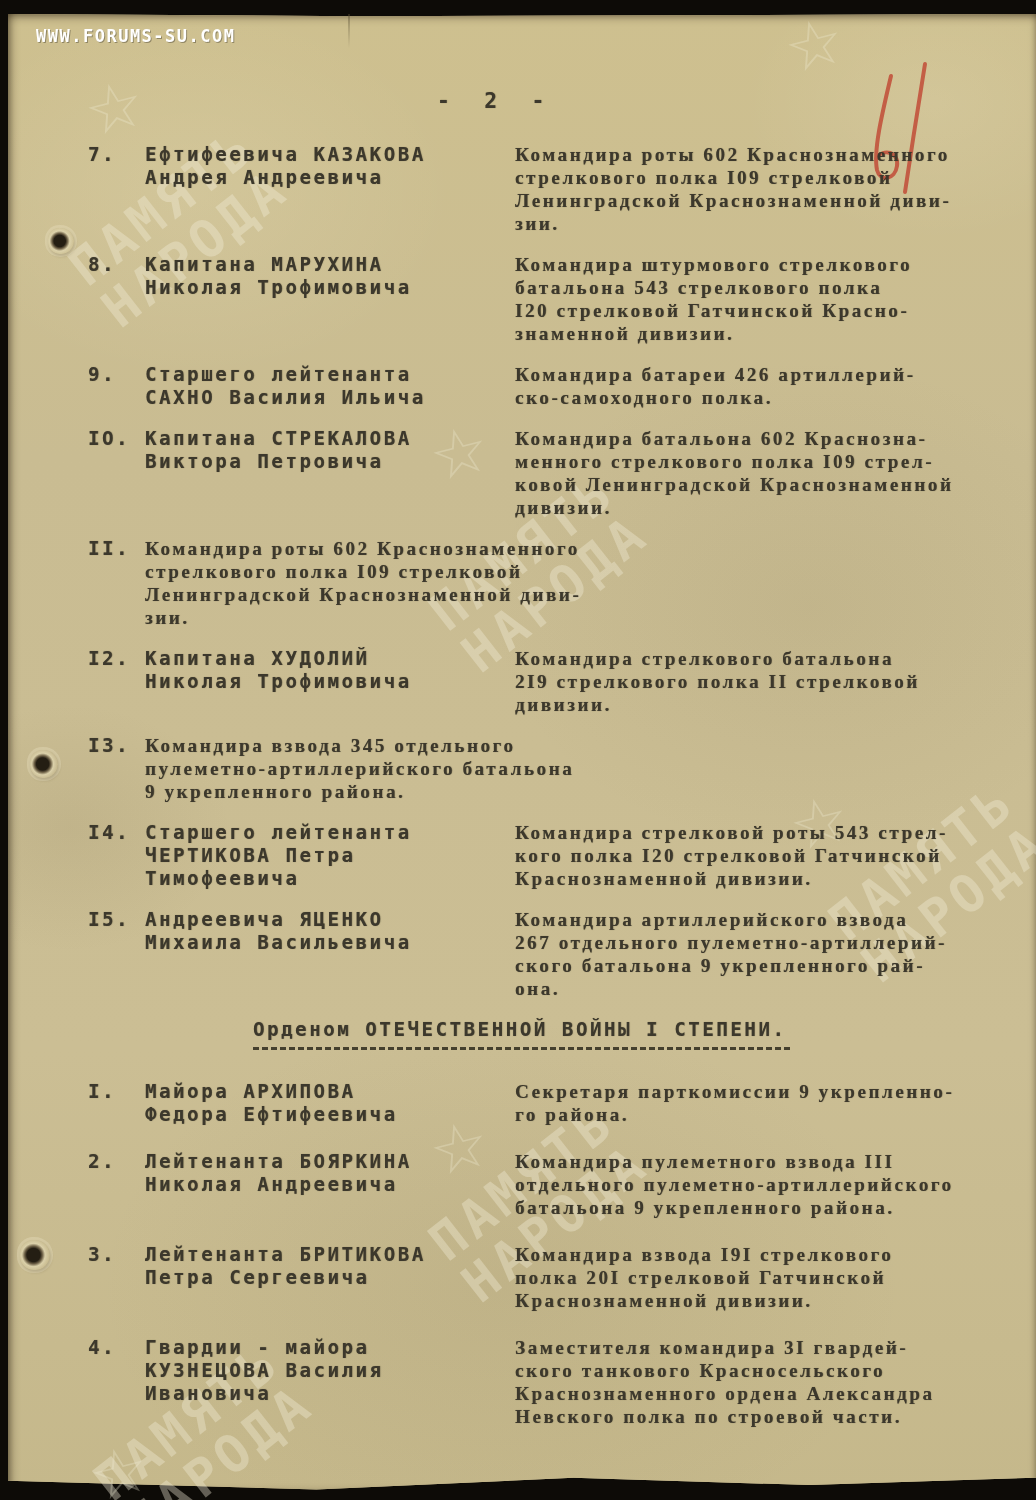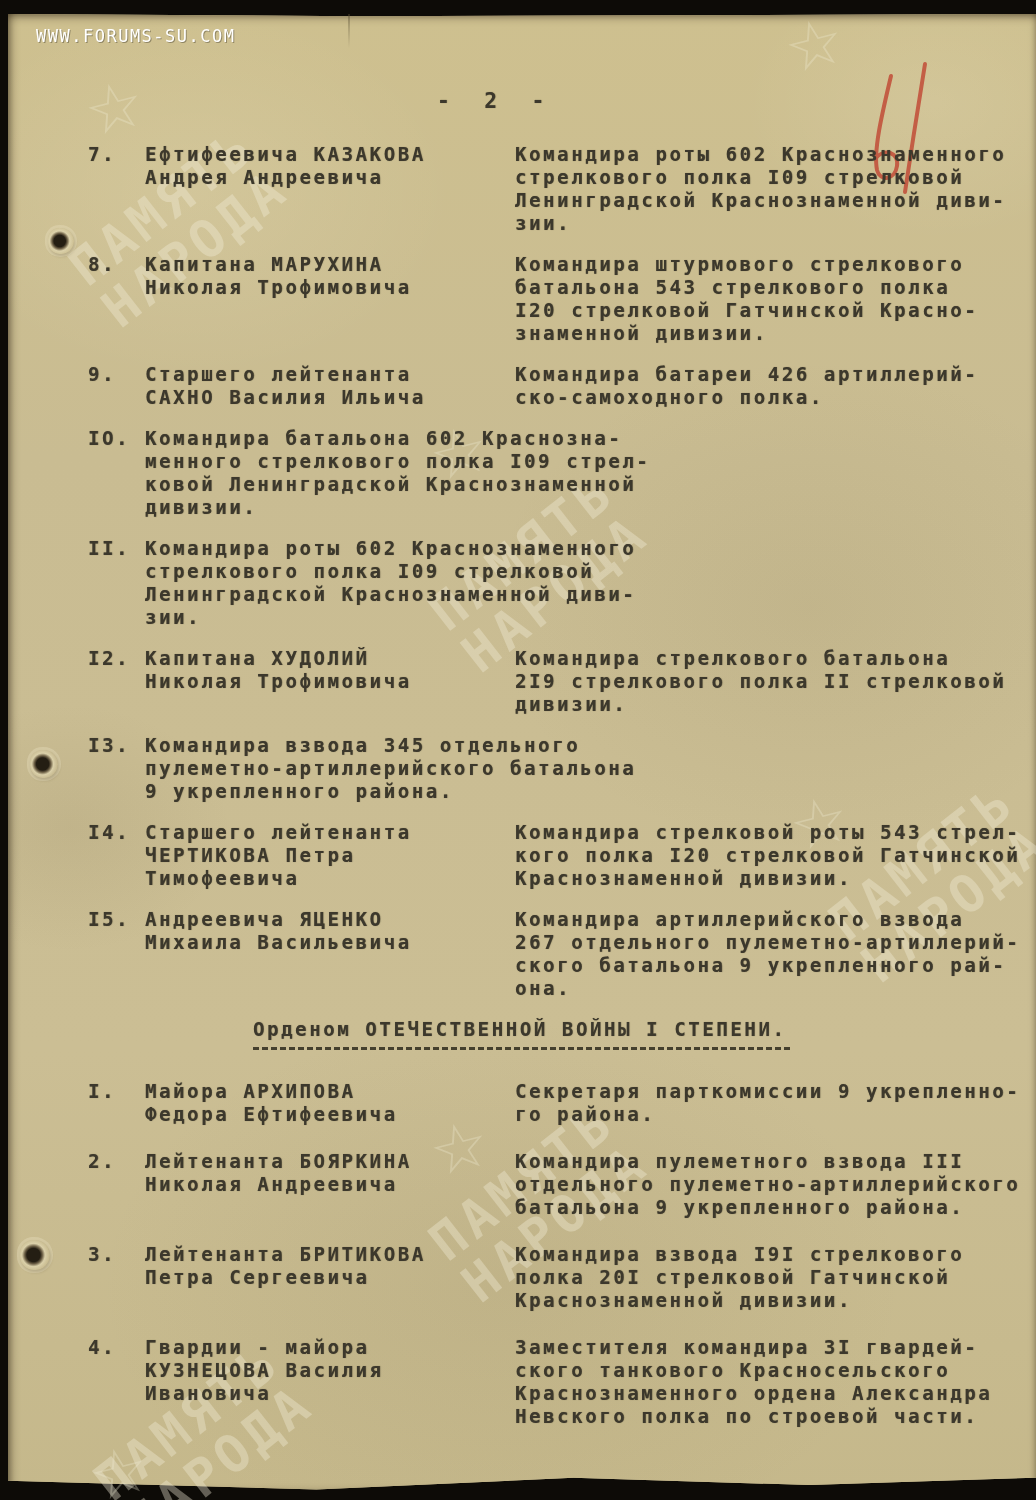--- a/index.html
+++ b/index.html
@@ -35,36 +35,36 @@
     color:#3c382c;
     font-weight:bold;
     font-size:19px;
     line-height:23px;
     letter-spacing:2.6px;
     text-shadow:0.4px 0.4px 0.8px rgba(52,46,30,.6);
   }
 
   .site-watermark{
     position:absolute;left:36px;top:26px;
-    color:#ffffff;font-weight:normal;font-size:17px;letter-spacing:1.5px;
+    color:#ffffff;font-weight:bold;font-size:17px;letter-spacing:1.5px;
     text-shadow:1px 1px 0 rgba(0,0,0,.3);
   }
 
   .page-number{
     position:absolute;left:437px;top:90px;
     font-size:21px;letter-spacing:11px;
   }
 
   .content{position:absolute;left:88px;top:143px;width:942px;}
 
   .entry{display:flex;margin-bottom:18px;}
   .list2 .entry{margin-bottom:24px;}
   .entry .num{flex:0 0 57px;}
   .entry .name{flex:0 0 370px;white-space:pre-line;}
-  .entry .cite{flex:1;white-space:pre-line;}
+  .entry .cite{flex:1;white-space:pre-line;font-family:Liberation Serif, serif;}
 
   .section-heading{
     display:table;
     margin:0 0 30px 165px;
     padding:0 4px 6px 0;
     border-bottom:3px dashed #45402e;
   }
 
   
   .red-mark{position:absolute;left:853px;top:60px;}
@@ -167,20 +167,22 @@
   <div class="entry">
     <div class="num">9.</div>
     <div class="name">Старшего лейтенанта
 САХНО Василия Ильича</div>
     <div class="cite">Командира батареи 426 артиллерий-
 ско-самоходного полка.</div>
   </div>
 
   <div class="entry">
     <div class="num">IO.</div>
+    <div class="name">Капитана СТРЕКАЛОВА
+Виктора Петровича</div>
     <div class="cite">Командира батальона 602 Краснозна-
 менного стрелкового полка I09 стрел-
 ковой Ленинградской Краснознаменной
 дивизии.</div>
   </div>
 
   <div class="entry">
     <div class="num">II.</div>
     <div class="cite">Командира роты 602 Краснознаменного
 стрелкового полка I09 стрелковой

